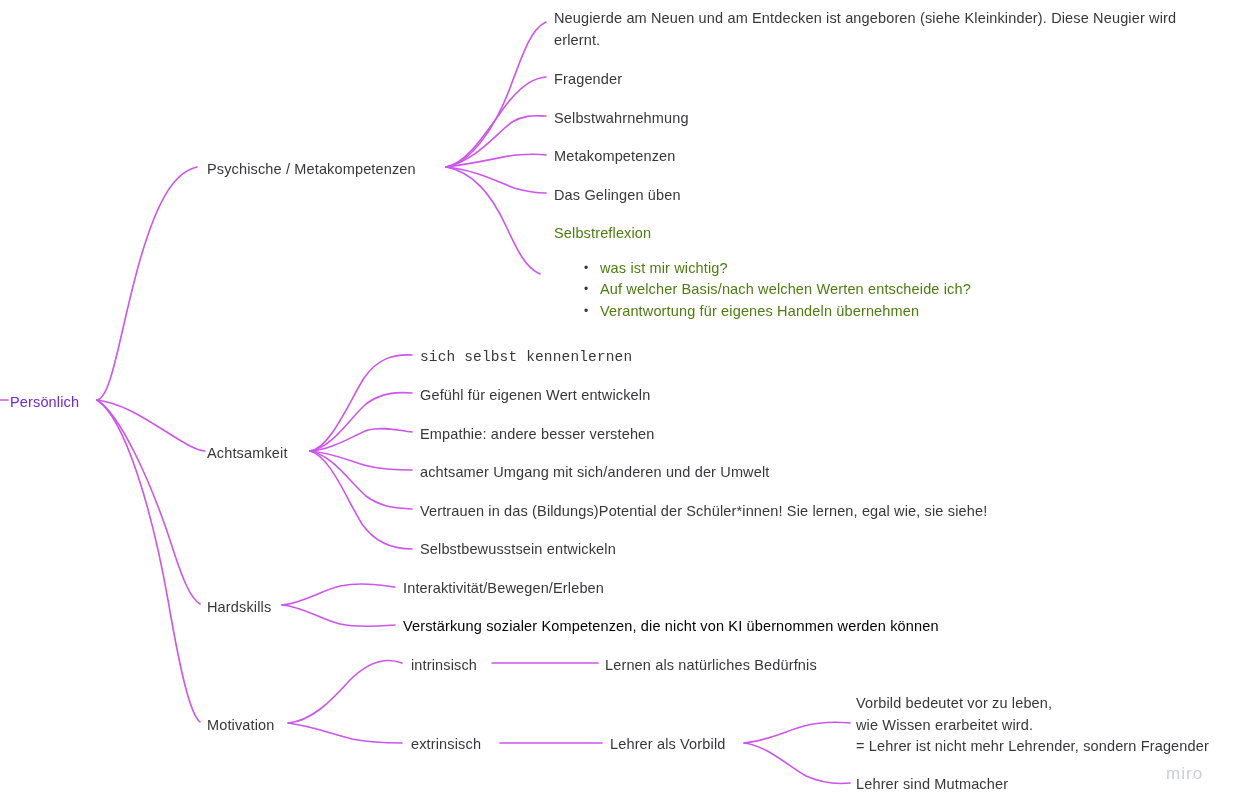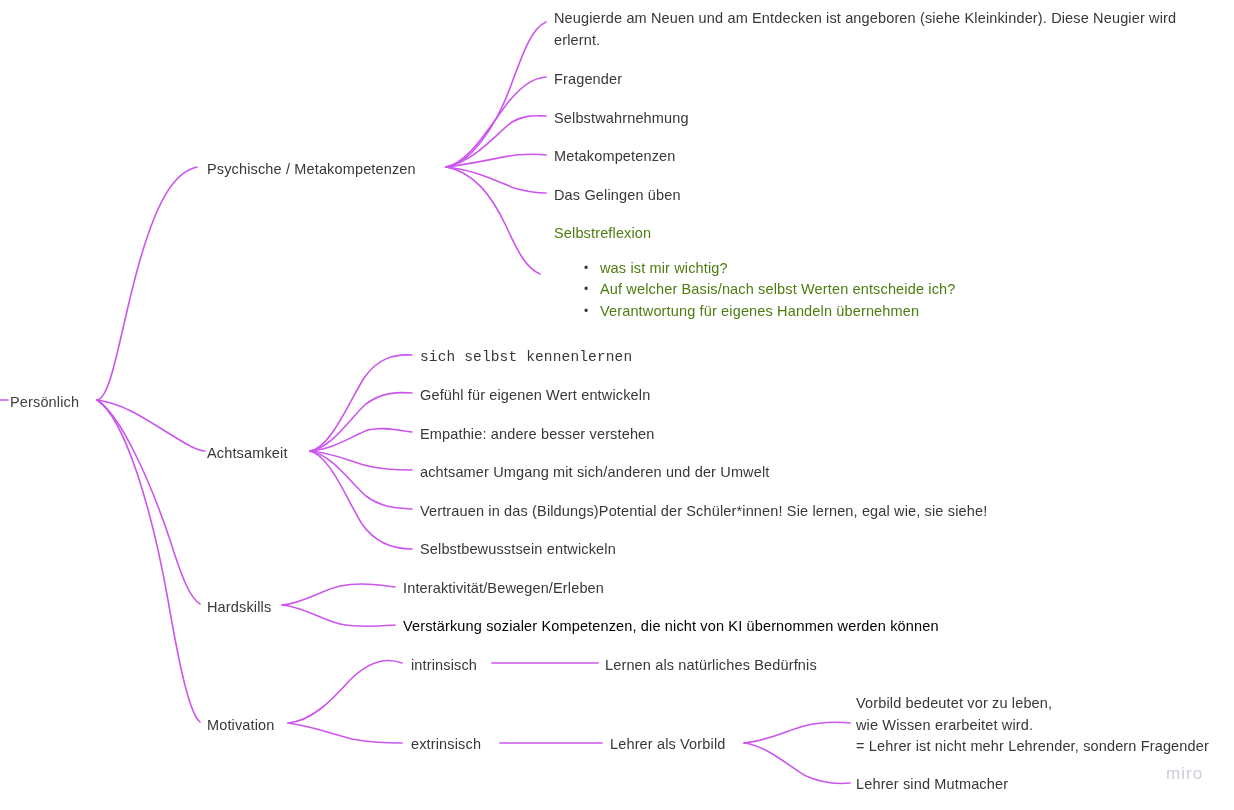--- a/index.html
+++ b/index.html
@@ -102,28 +102,28 @@
         <path d="M 288,723 C 312,721 332,700 350,680 C 368,662 386,657 402,663"></path>
         <path d="M 288,723 C 312,726 332,734 352,739 C 372,743 390,743 402,743"></path>
         <path d="M 492,663 L 598,663"></path>
         <path d="M 500,743 L 602,743"></path>
         <path d="M 744,743 C 768,741 788,730 804,726 C 824,721 840,722 850,723"></path>
         <path d="M 744,743 C 768,746 788,766 806,776 C 824,784 840,784 850,783"></path>
       </g>
   </svg>
 
   <div id="nodes-layer">
-      <div class="node" style="left: 10px; top: 392px; color: #404040;"><span>Persönlich</span></div>
+      <div class="node" style="left: 10px; top: 392px; color: #6d28d9;"><span>Persönlich</span></div>
       <div class="node" style="left: 207px; top: 159px; color: rgb(56, 56, 60);"><span>Psychische / Metakompetenzen</span></div>
       <div class="node node-wrap" style="left: 554px; top: 8px; width: 640px; color: rgb(56, 56, 60);"><span>Neugierde am Neuen und am Entdecken ist angeboren (siehe Kleinkinder). Diese Neugier wird erlernt.</span></div>
       <div class="node" style="left: 554px; top: 69px; color: rgb(56, 56, 60);"><span>Fragender</span></div>
       <div class="node" style="left: 554px; top: 108px; color: rgb(56, 56, 60);"><span>Selbstwahrnehmung</span></div>
       <div class="node" style="left: 554px; top: 146px; color: rgb(56, 56, 60);"><span>Metakompetenzen</span></div>
       <div class="node" style="left: 554px; top: 185px; color: rgb(56, 56, 60);"><span>Das Gelingen üben</span></div>
-      <div class="node" style="left: 554px; top: 223px; color: #4d7c0f;"><span>Selbstreflexion</span><ul class="bullets"><li>was ist mir wichtig?</li><li>Auf welcher Basis/nach selbst Werten entscheide ich?</li><li>Verantwortung für eigenes Handeln übernehmen</li></ul></div>
+      <div class="node" style="left: 554px; top: 223px; color: #4d7c0f;"><span>Selbstreflexion</span><ul class="bullets"><li>was ist mir wichtig?</li><li>Auf welcher Basis/nach welchen Werten entscheide ich?</li><li>Verantwortung für eigenes Handeln übernehmen</li></ul></div>
       <div class="node" style="left: 207px; top: 443px; color: rgb(56, 56, 60);"><span>Achtsamkeit</span></div>
       <div class="node" style="left: 420px; top: 347px; color: rgb(56, 56, 60); font-family: Liberation Mono, monospace;"><span>sich selbst kennenlernen</span></div>
       <div class="node" style="left: 420px; top: 385px; color: rgb(56, 56, 60);"><span>Gefühl für eigenen Wert entwickeln</span></div>
       <div class="node" style="left: 420px; top: 424px; color: rgb(56, 56, 60);"><span>Empathie: andere besser verstehen</span></div>
       <div class="node" style="left: 420px; top: 462px; color: rgb(56, 56, 60);"><span>achtsamer Umgang mit sich/anderen und der Umwelt</span></div>
       <div class="node" style="left: 420px; top: 501px; color: rgb(56, 56, 60);"><span>Vertrauen in das (Bildungs)Potential der Schüler*innen! Sie lernen, egal wie, sie siehe!</span></div>
       <div class="node" style="left: 420px; top: 539px; color: rgb(56, 56, 60);"><span>Selbstbewusstsein entwickeln</span></div>
       <div class="node" style="left: 207px; top: 597px; color: rgb(56, 56, 60);"><span>Hardskills</span></div>
       <div class="node" style="left: 403px; top: 578px; color: rgb(56, 56, 60);"><span>Interaktivität/Bewegen/Erleben</span></div>
       <div class="node" style="left: 403px; top: 616px; color: #000000;"><span>Verstärkung sozialer Kompetenzen, die nicht von KI übernommen werden können</span></div>

